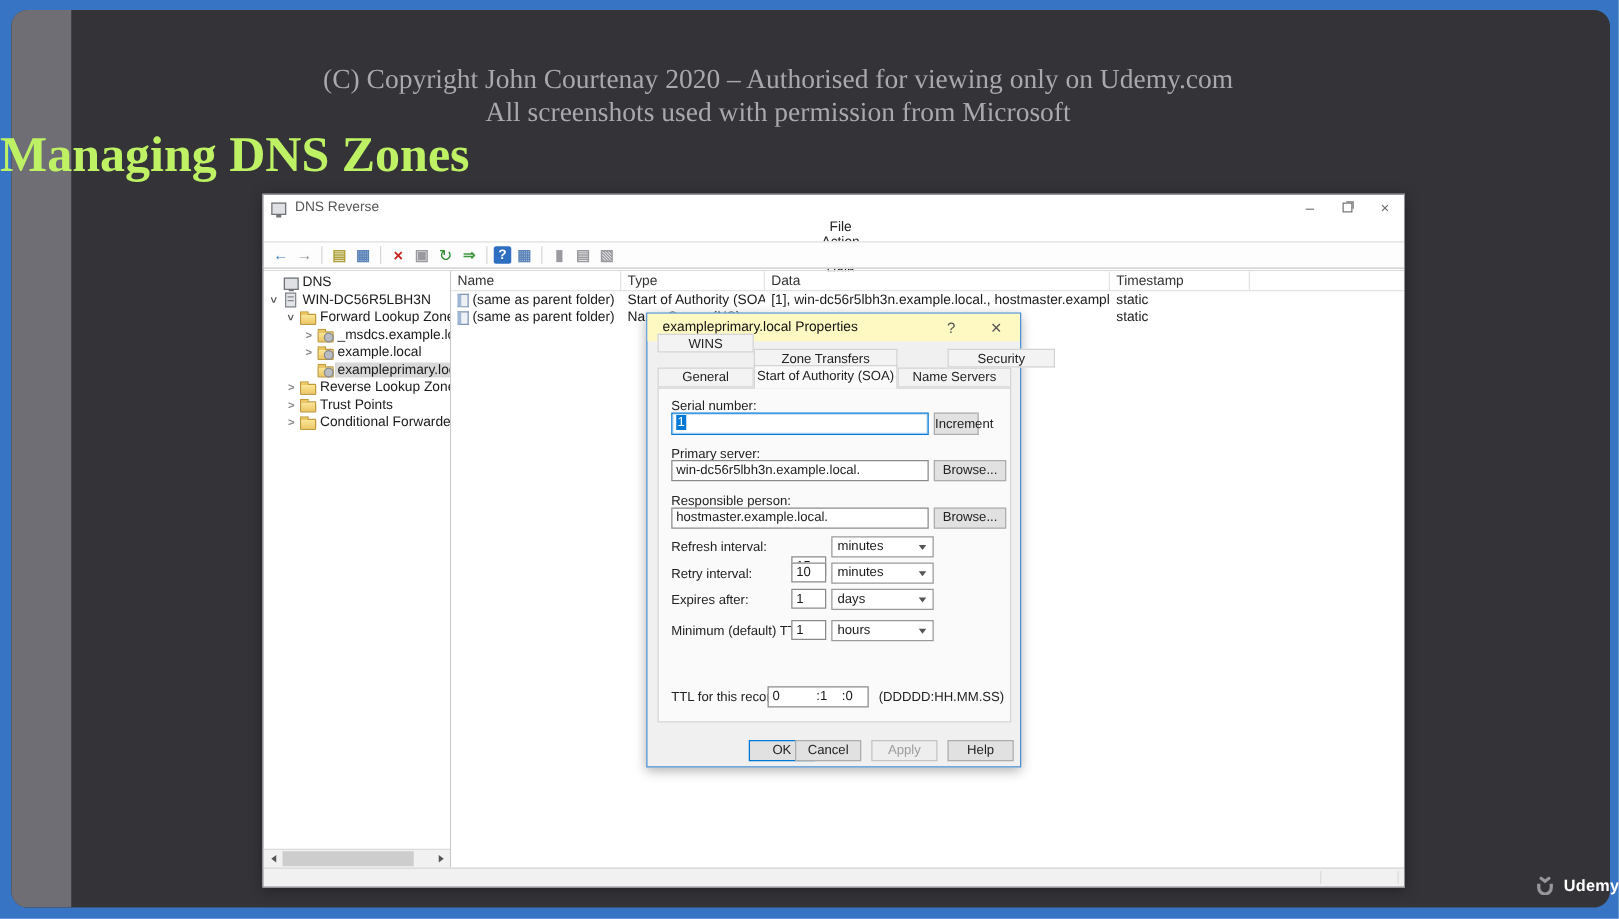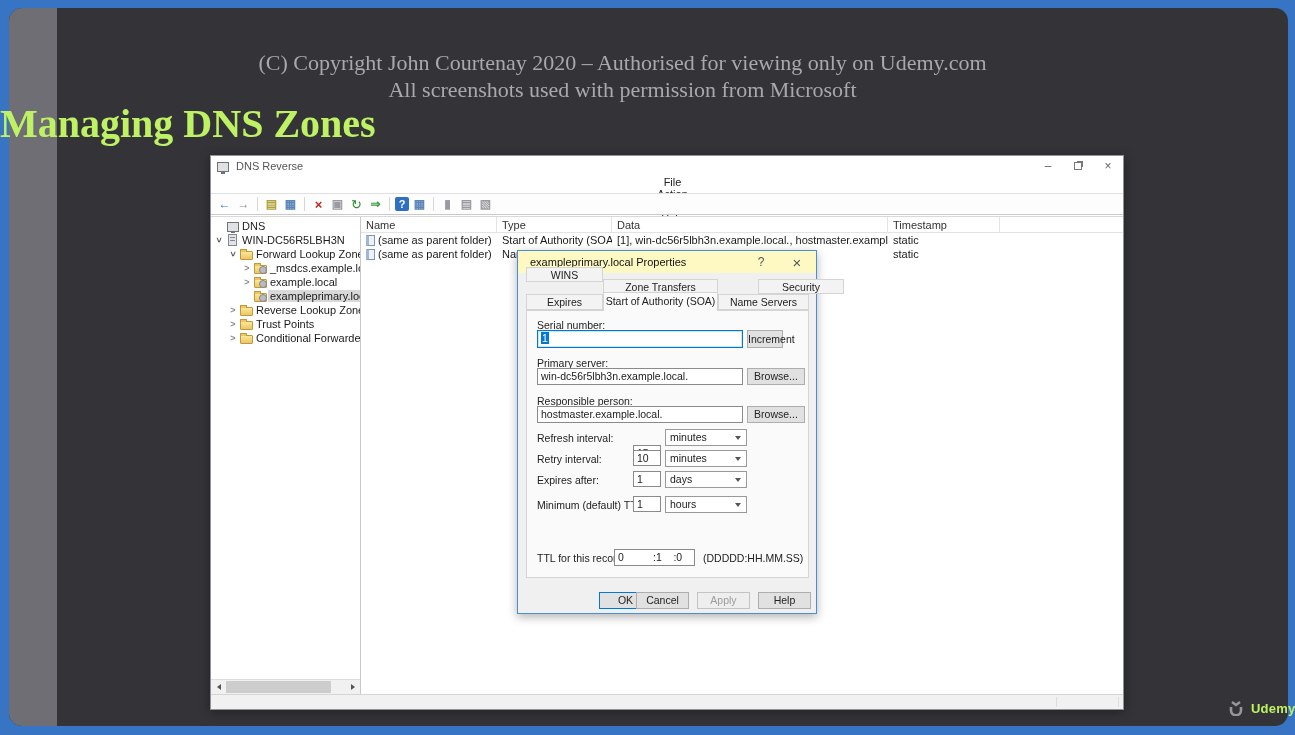--- a/index.html
+++ b/index.html
@@ -128,21 +128,21 @@
   #lbl-ttl { top:241px; }
   #in-ttl { left:87px; top:238px; width:81px; height:17px; letter-spacing:0; }
   #lbl-ttlfmt { left:176px; top:241px; }
 
   #btn-ok     { left:57px;  top:341px; width:53px; height:17px; line-height:15px; border:1px solid #0078d7;margin-left:24px; }
   #btn-cancel { left:118px; top:341px; width:53px; height:17px; line-height:15px; }
   #btn-apply  { left:179px; top:341px; width:53px; height:17px; line-height:15px; color:#9c9c9c; background:#eeeeee; border:1px solid #c3c3c3; }
   #btn-help   { left:240px; top:341px; width:53px; height:17px; line-height:15px; }
 
   
-  #brand { position:absolute; left:1226px; top:701px; display:flex; align-items:center; gap:5px; color:#bef264; }
+  #brand { position:absolute; left:1226px; top:701px; display:flex; align-items:center; gap:5px; color:#ffffff; }
   #brand-text { font-size:13px; font-weight:bold; letter-spacing:.2px; }
 </style>
 </head>
 <body>
 
 <div id="stage">
   <div id="left-strip"></div>
 </div>
 
 <div id="canvas">
@@ -309,21 +309,21 @@
   <div id="dlg">
     <div id="dlg-titlebar">
       <span id="dlg-title">exampleprimary.local Properties</span>
       <span id="dlg-help">?</span>
       <span id="dlg-close">×</span>
     </div>
 
     <span class="tab" id="tab-wins">WINS</span>
     <span class="tab" id="tab-zt">Zone Transfers</span>
     <span class="tab" id="tab-sec">Security</span>
-    <span class="tab" id="tab-gen">Expires</span>
+    <span class="tab" id="tab-gen">General</span>
     <span class="tab" id="tab-soa">Start of Authority (SOA)</span>
     <span class="tab" id="tab-ns">Name Servers</span>
 
     <div id="page">
       <span class="flabel" id="lbl-serial">Serial number:</span>
       <div class="tbox focused" id="in-serial"><span class="sel-text">1</span></div>
       <div class="btn" id="btn-increment">Increment</div>
 
       <span class="flabel" id="lbl-primary">Primary server:</span>
       <div class="tbox" id="in-primary">win-dc56r5lbh3n.example.local.</div>

